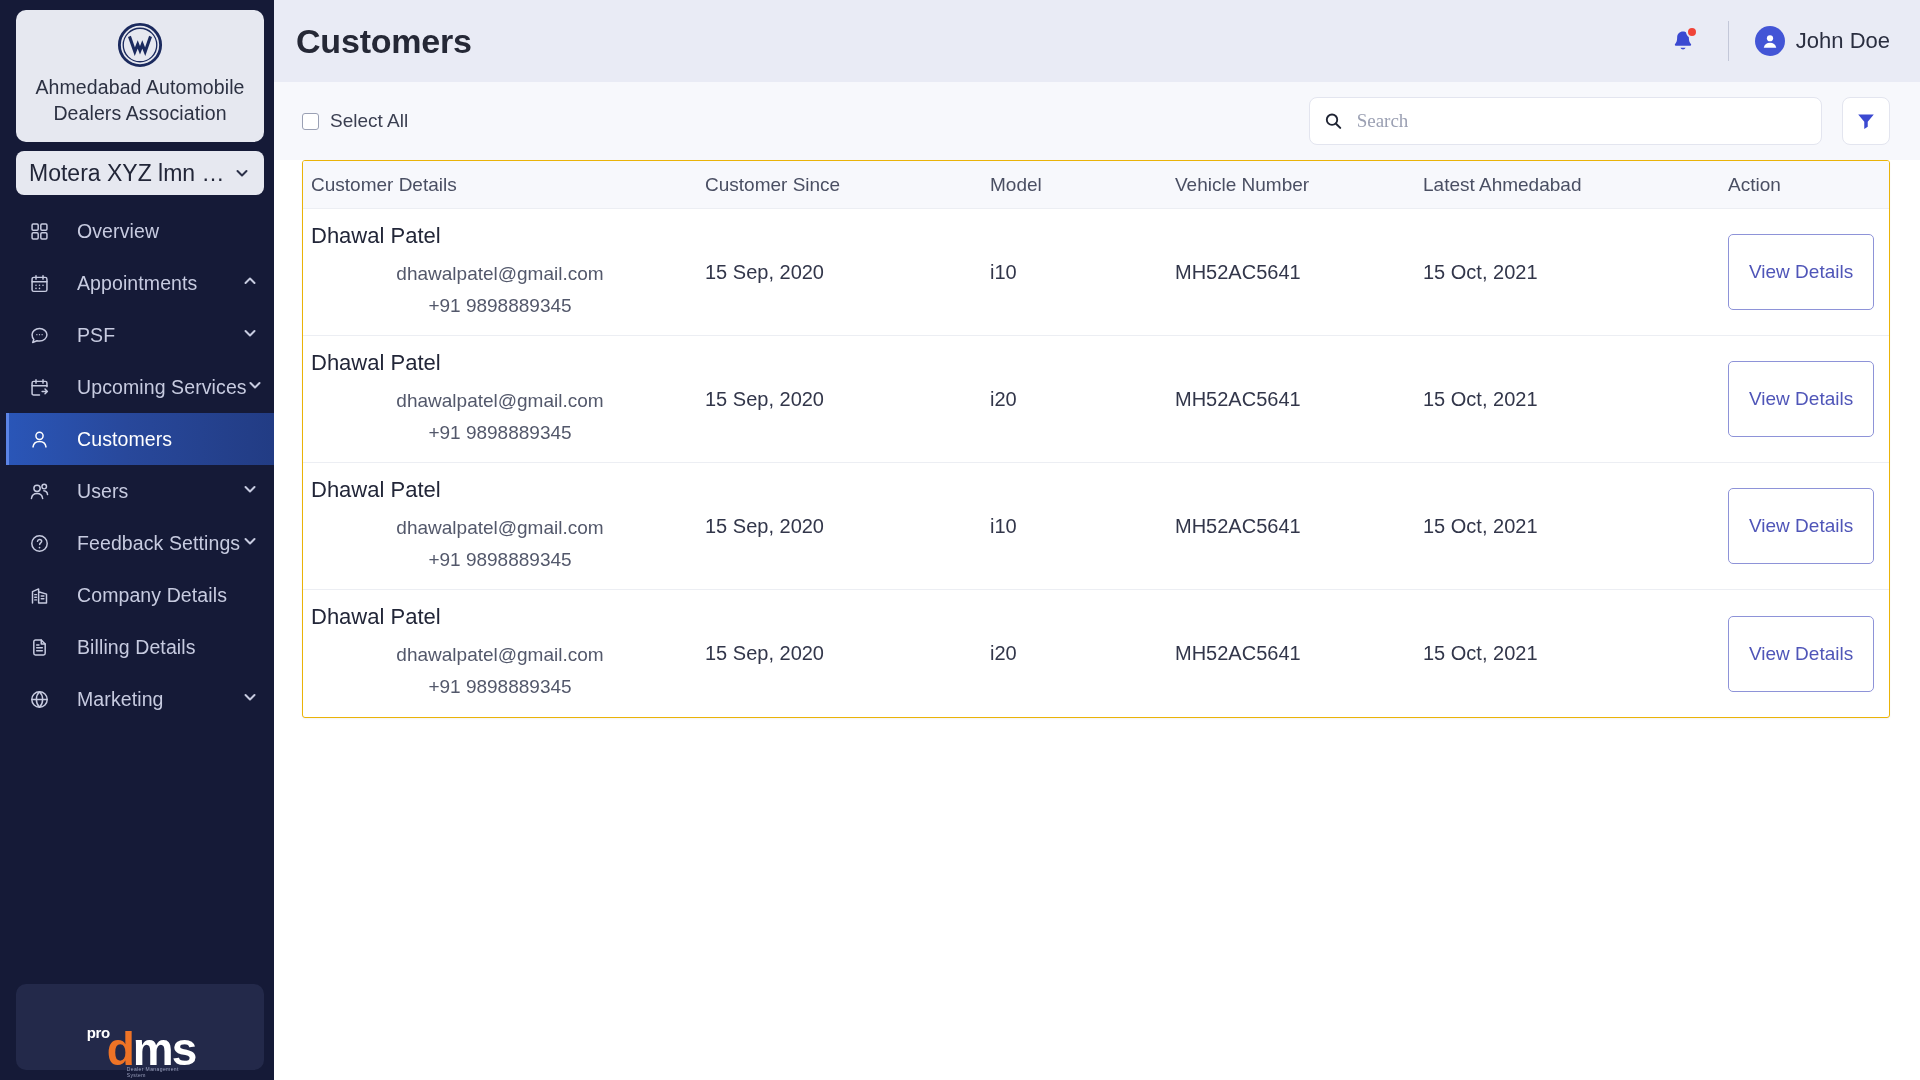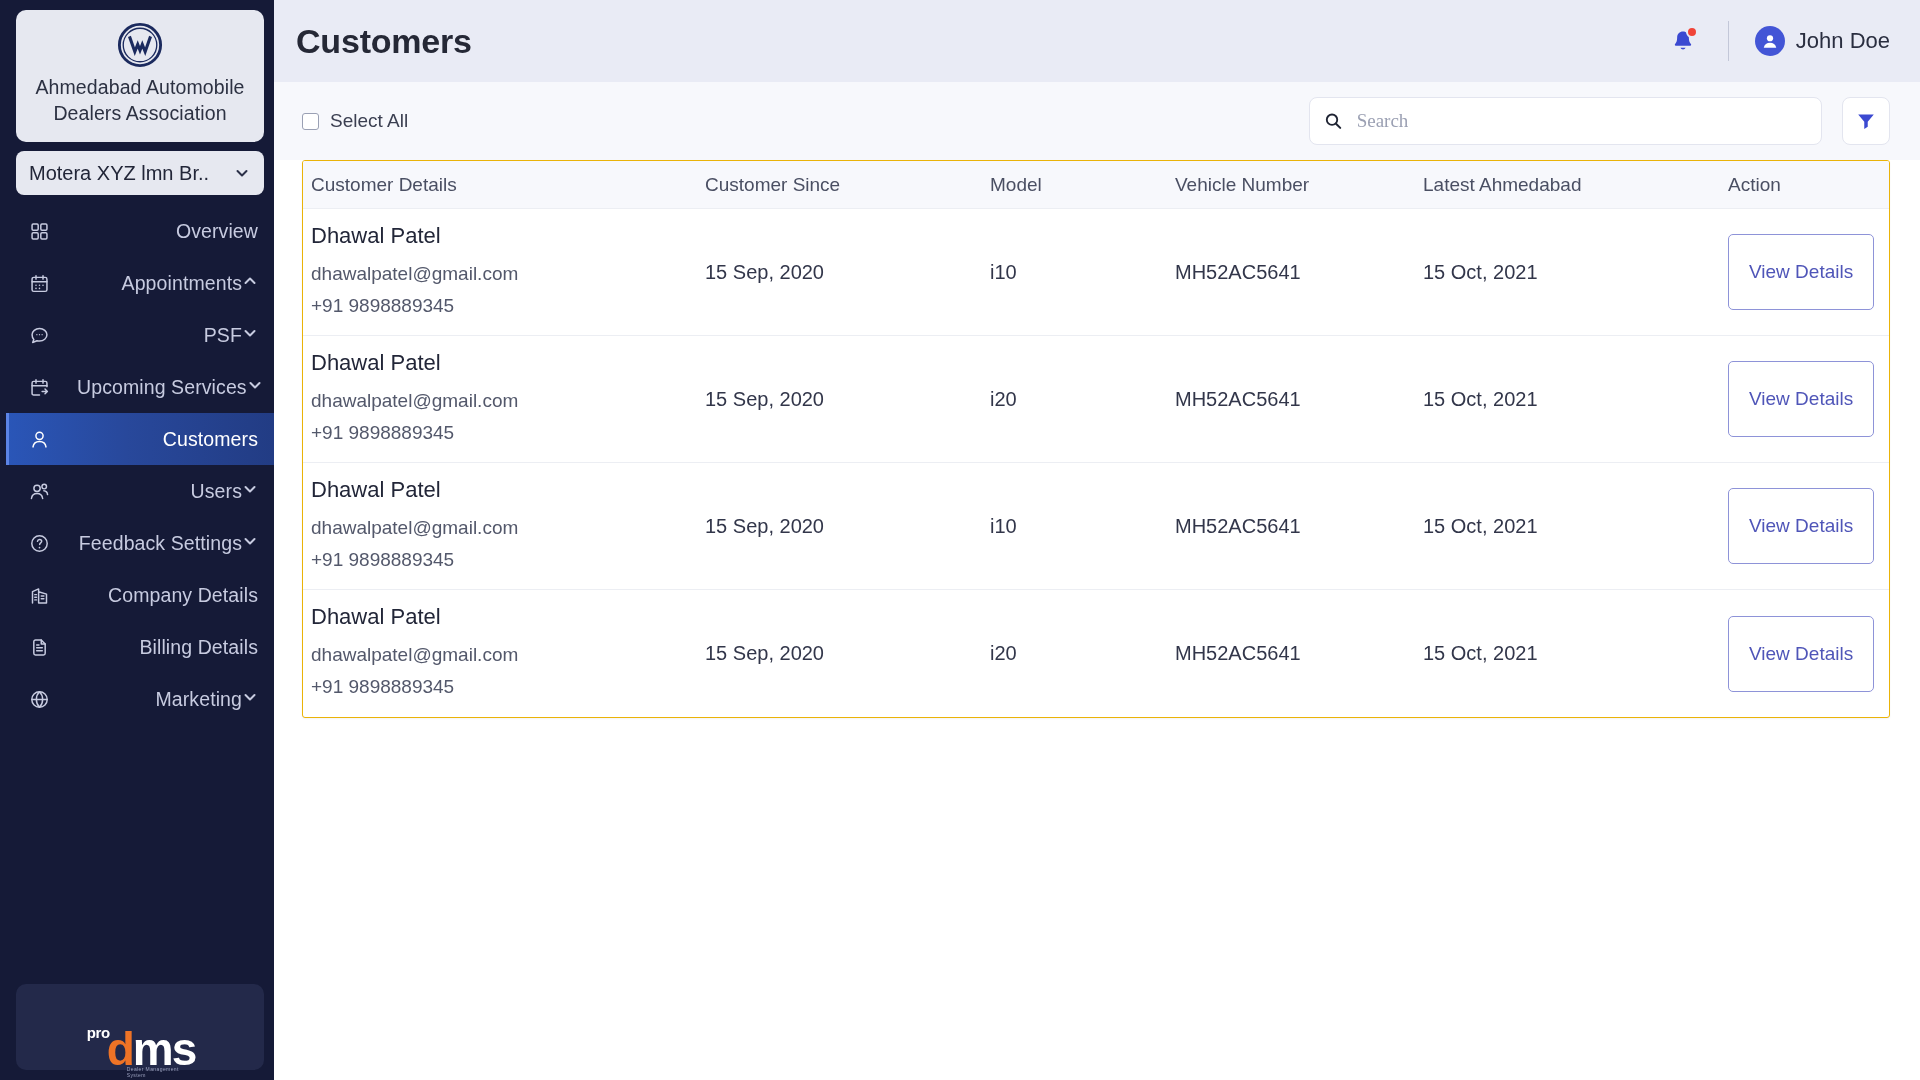--- a/index.html
+++ b/index.html
@@ -33,35 +33,35 @@
   .branch-select {
     margin: 9px 10px 0 10px;
     background: #e6e8f0;
     border-radius: 8px;
     height: 44px;
     display: flex; align-items: center; justify-content: space-between;
     padding: 0 14px 0 13px;
     cursor: pointer;
   }
   .branch-select .branch-label {
-    font-size: 20px; color: #222638; white-space: nowrap;
+    font-size: 23px; color: #222638; white-space: nowrap;
     overflow: hidden; text-overflow: ellipsis;
   }
   .chev { flex: 0 0 auto; }
 
   .nav { margin-top: 10px; flex: 1 1 auto; }
   .nav-item {
     display: flex; align-items: center;
     height: 52px; padding: 0 16px 0 22px;
     color: #c7cbe0; cursor: pointer; position: relative;
   }
   .nav-item .ico { width: 22px; height: 22px; flex: 0 0 22px; display:flex; align-items:center; justify-content:center; }
   .nav-item .label {
     margin-left: 27px; font-size: 19.5px; white-space: nowrap;
-    flex: 1 1 auto; letter-spacing: .1px; text-align: right;
+    flex: 1 1 auto; letter-spacing: .1px;
   }
   .nav-item.active {
     background: linear-gradient(90deg, #2a56b8 0%, #28489b 45%, #223c84 100%);
     color: #ffffff;
   }
   .nav-item.active .label { color: #ffffff; }
   .nav-item.active::before {
     content: ""; position: absolute; left: 0; top: 0; bottom: 0; width: 3px;
     background: #5c84e6;
   }
@@ -163,21 +163,21 @@
   .tbody-row { height: 127px; }
   .cell { padding: 0 8px; }
   .c-details  { flex: 0 0 394px; }
   .c-since    { flex: 0 0 285px; }
   .c-model    { flex: 0 0 185px; }
   .c-vehicle  { flex: 0 0 248px; }
   .c-reported { flex: 0 0 305px; }
   .c-action   { flex: 1 1 auto; display: flex; }
 
   .cust-name { font-size: 22px; color: #222638; margin-bottom: 9px; }
-  .cust-sub { font-size: 19px; color: #53586b; line-height: 32px; }
+  .cust-sub { font-size: 19px; color: #53586b; line-height: 32px; text-align: center; }
   .cell-text { font-size: 20px; color: #32364a; }
   .view-btn {
     border: 1px solid #8e93d8; border-radius: 5px;
     background: #ffffff; color: #4f55b8;
     font-size: 19px; padding: 26px 20px; cursor: pointer;
     font-family: "Liberation Sans", sans-serif; white-space: nowrap;
   }
 </style>
 </head>
 <body>

